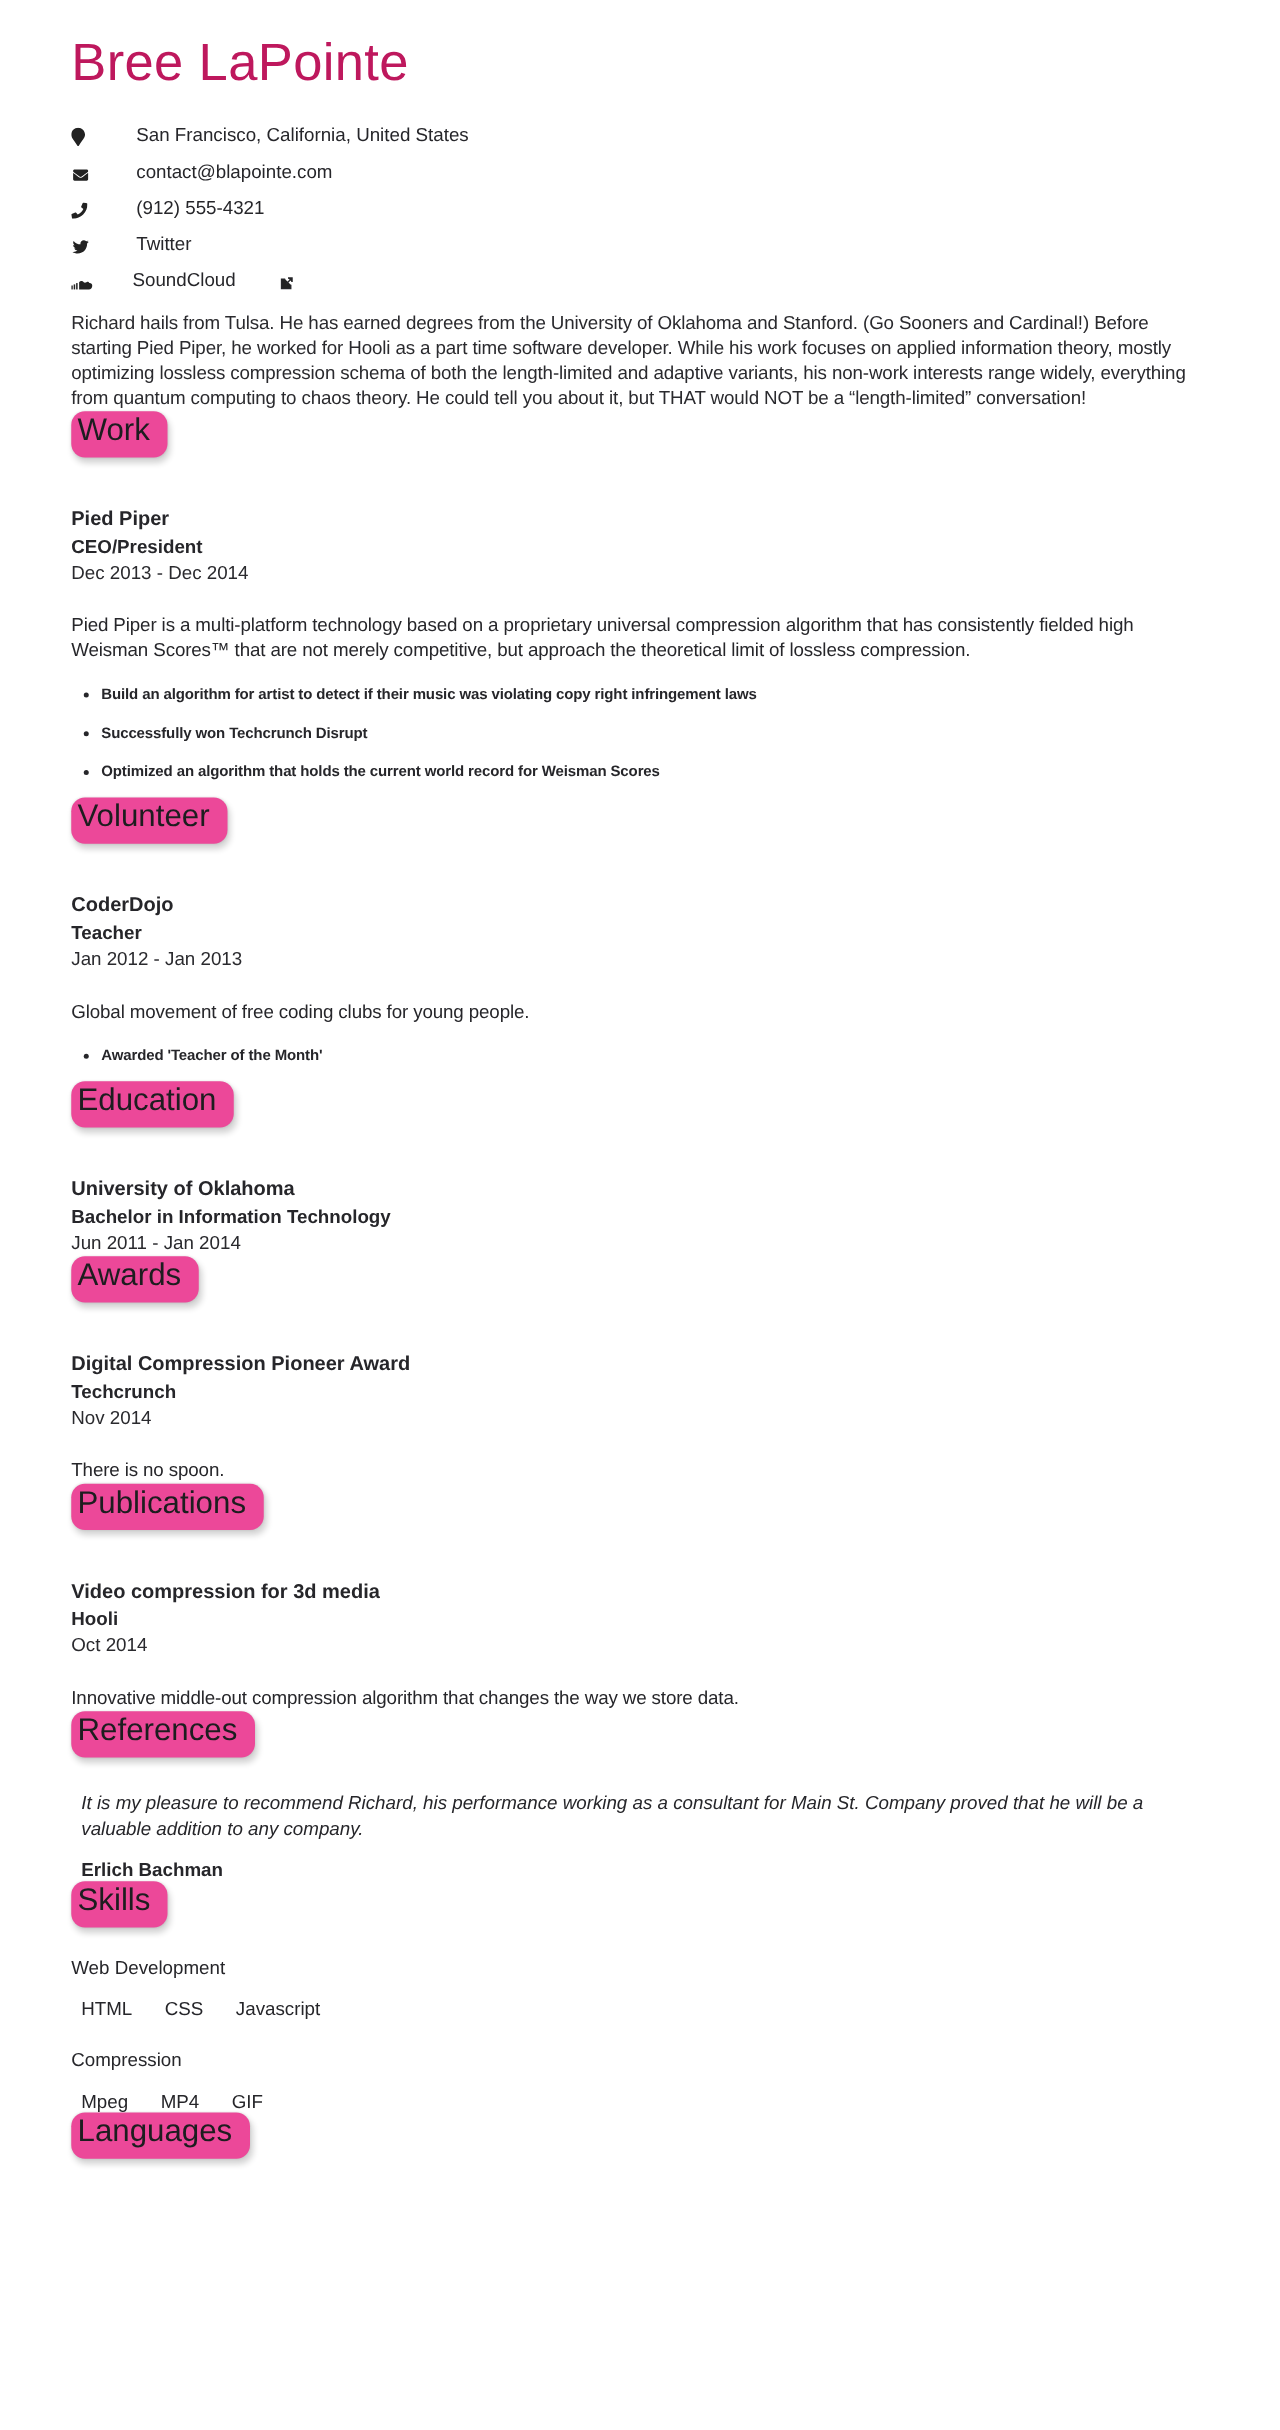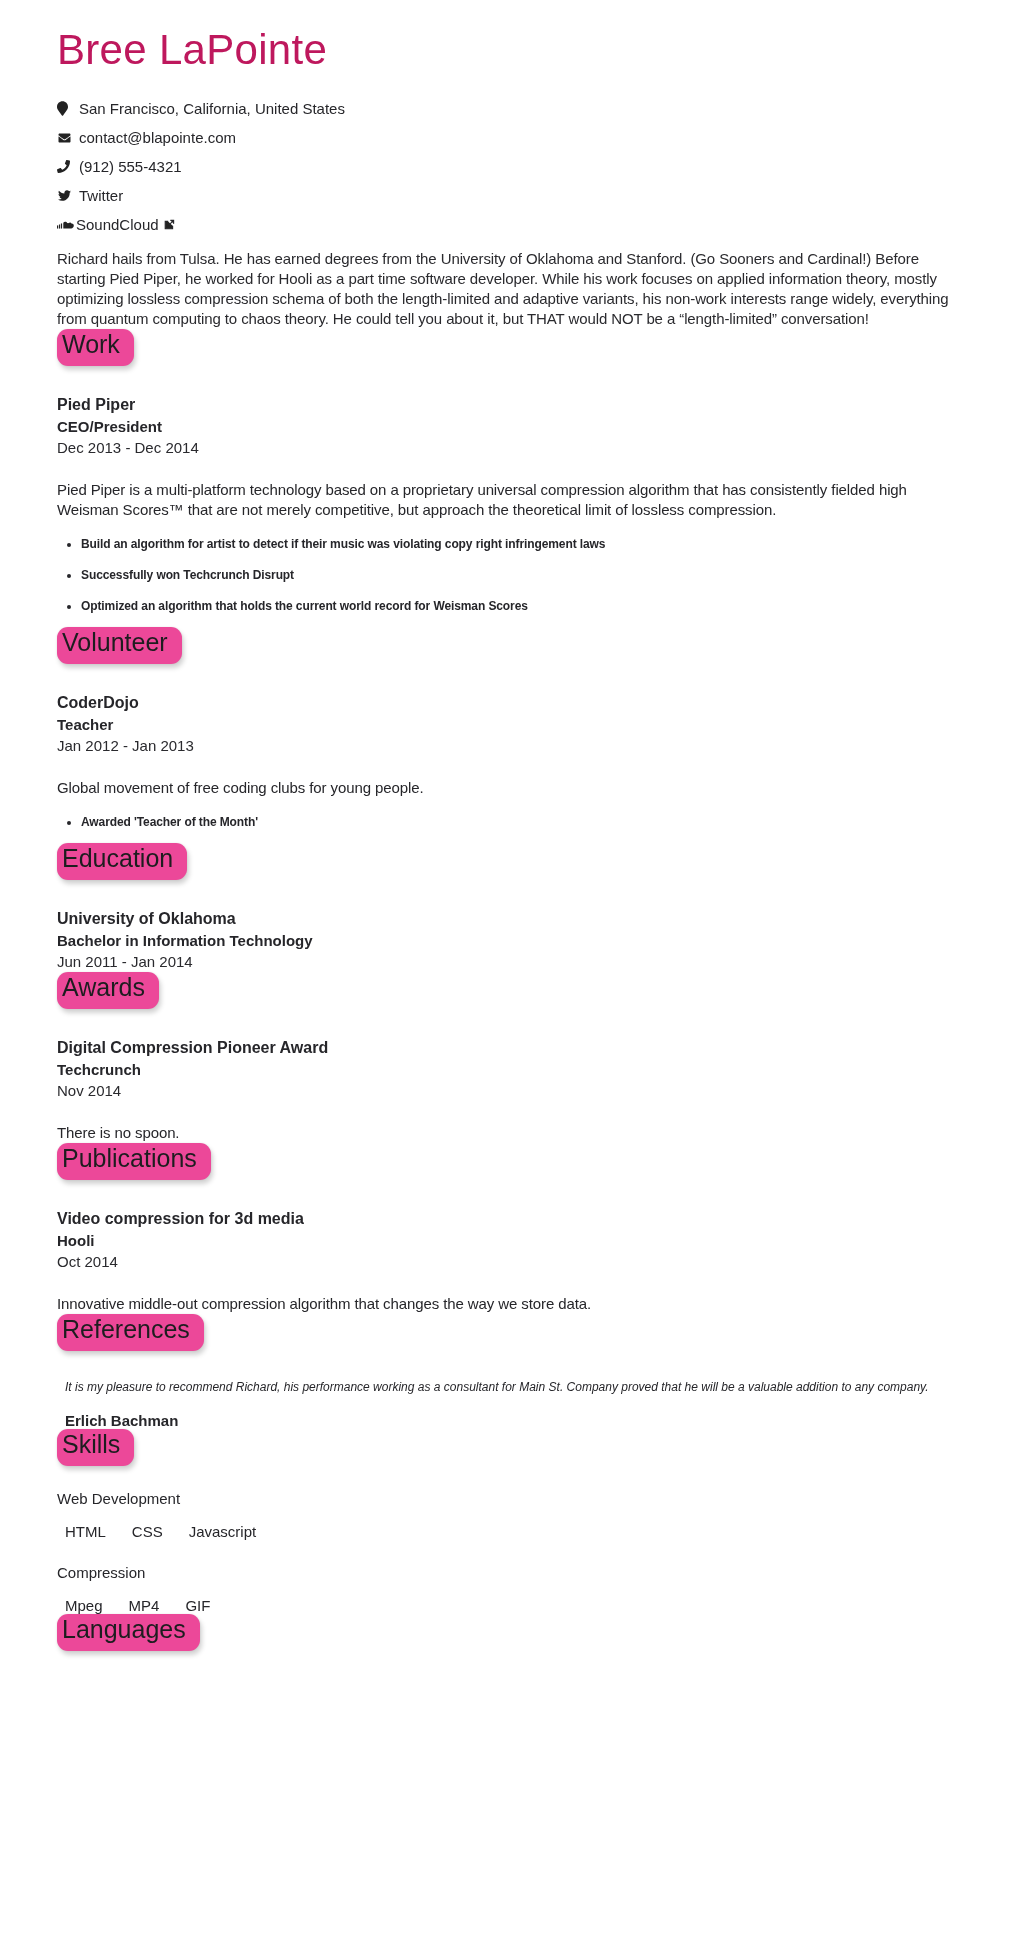--- a/index.html
+++ b/index.html
@@ -17,53 +17,53 @@
   .label-badge {
     display:inline-block; margin-top:16px;
     font-size:17px; color:#26262a;
     background:#fff; padding:3px 14px 6px 6px;
     border-radius:10px;
     box-shadow:0 0 2px rgba(0,0,0,.10), 2px 4px 4px rgba(0,0,0,.18);
   }
 
   
   .contact-list { margin-top:26px; font-size:15px; }
-  .contact-row { display:flex; align-items:center; margin-bottom:12px; min-height:16px; }
+  .contact-row { display:flex; align-items:flex-end; margin-bottom:12px; min-height:16px;gap:30px; }
   .contact-row .ico { width:22px; display:inline-flex; align-items:center; }
   .contact-row svg { fill:#222; }
   .ext { margin-left:4px; display:inline-flex; }
 
   
   .summary {
     margin-top:16px; font-size:15px; line-height:20px;
     letter-spacing:-.1px; color:#2a2a2e; max-width:912px;
   }
 
   
   .section-heading {
     display:inline-block; 
     font-size:25px; font-weight:400; color:#1d1d1f;
     background:#ec4899; padding:1px 14px 7px 5px;
     border-radius:11px;
     box-shadow:0 0 2px rgba(0,0,0,.10), 2px 4px 5px rgba(0,0,0,.18);
   }
 
   
-  .entry-header { margin-top:28px; }
+  .entry-header { margin-top:39px; }
   .entry-name { font-size:16px; font-weight:700; line-height:22px; }
   .entry-position { font-size:15px; font-weight:700; line-height:21px; }
   .entry-dates { font-size:15px; line-height:21px; color:#2a2a2e; }
   .entry-summary { margin-top:22px; font-size:15px; line-height:20px; letter-spacing:-.1px; max-width:912px; }
   ul.highlights { margin-top:14px; padding-left:24px; }
   ul.highlights li { font-size:12px; line-height:20px; margin-bottom:11px; letter-spacing:-.1px;font-weight:bold; }
 
   
   .ref-quote {
     margin-top:26px; padding-left:8px;
-    font-style:italic; font-size:12px; line-height:21px;
+    font-style:italic; font-size:15px; line-height:21px;
     max-width:905px; color:#26262a;
   }
   .ref-name { margin-top:14px; padding-left:8px; font-size:15px; font-weight:700; }
 
   
   .group-name { margin-top:24px; font-size:15px; font-weight:400; }
   .keyword-row { margin-top:16px; padding-left:8px; display:flex; column-gap:26px; font-size:15px; }
 </style>
 </head>
 <body>

